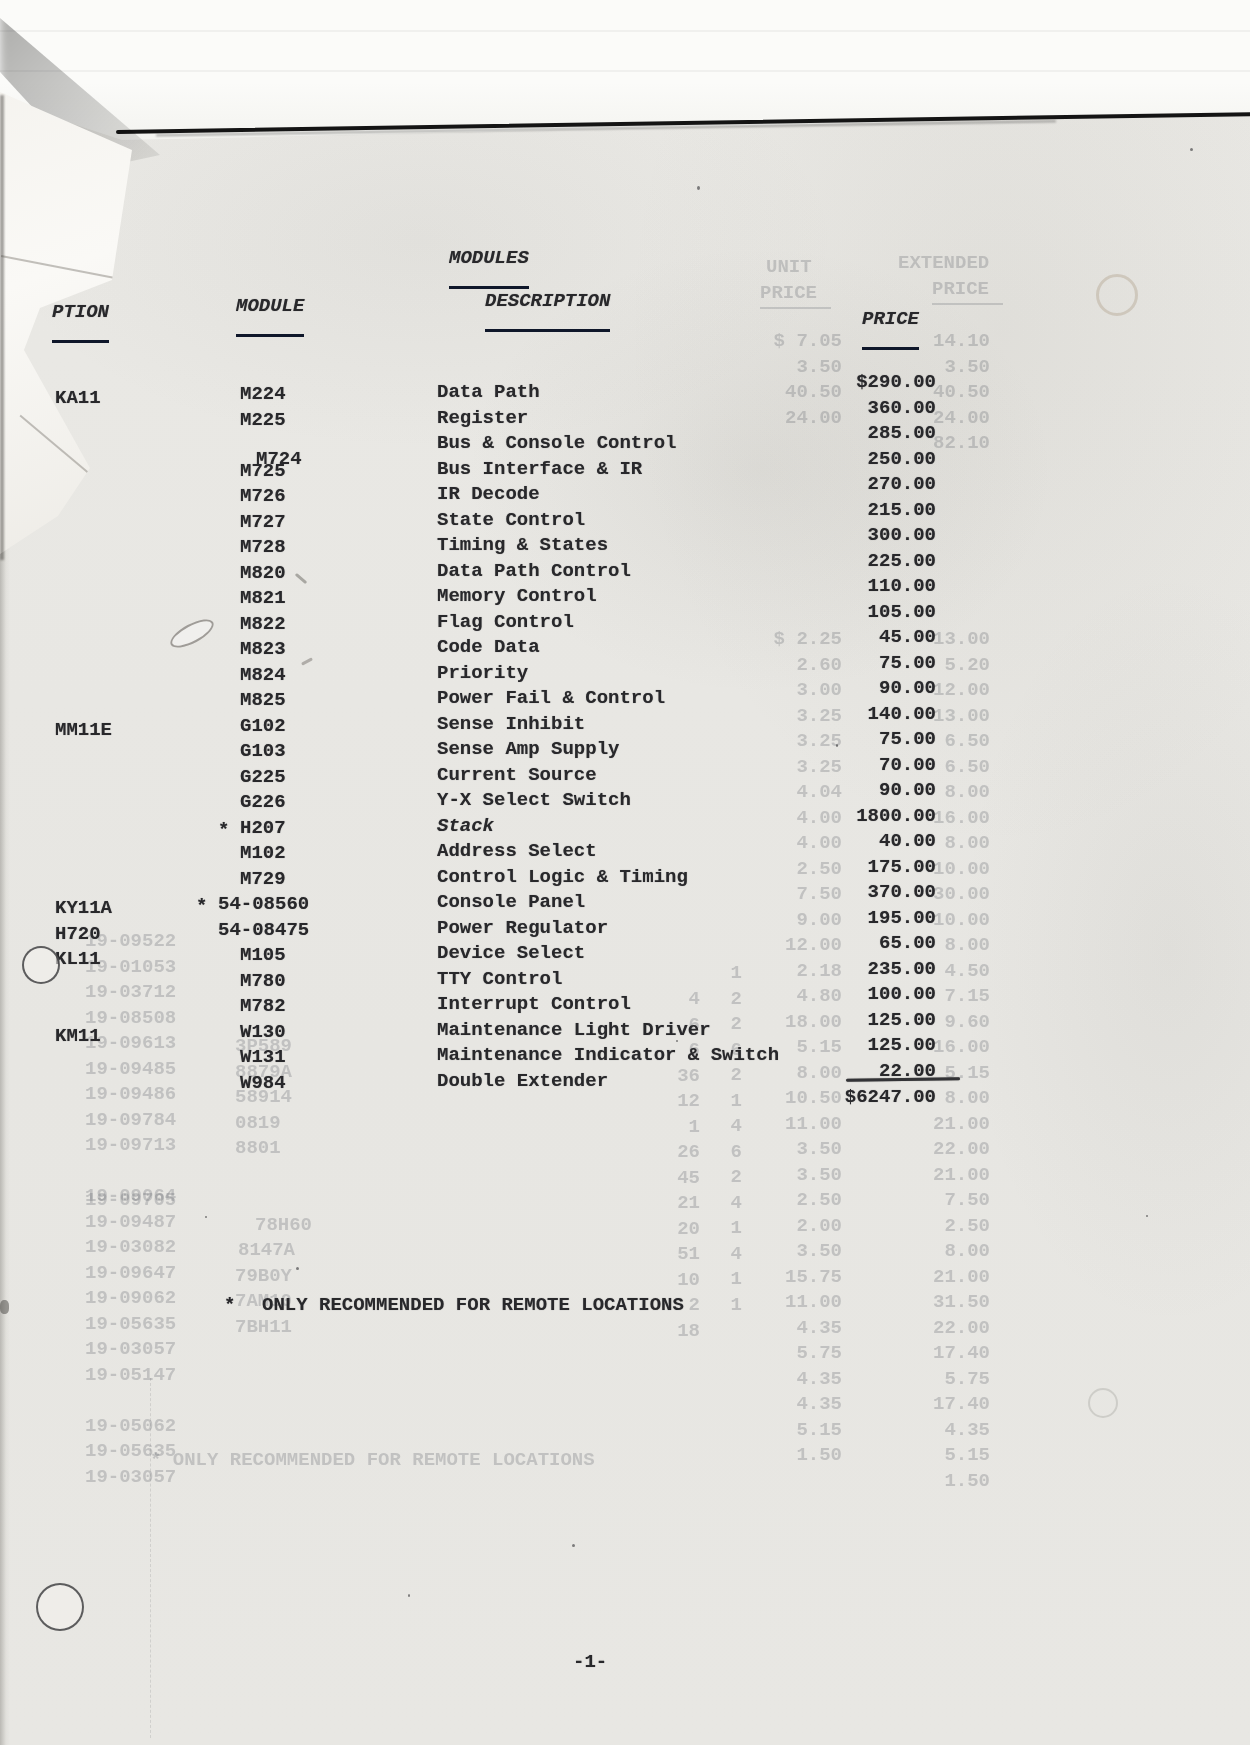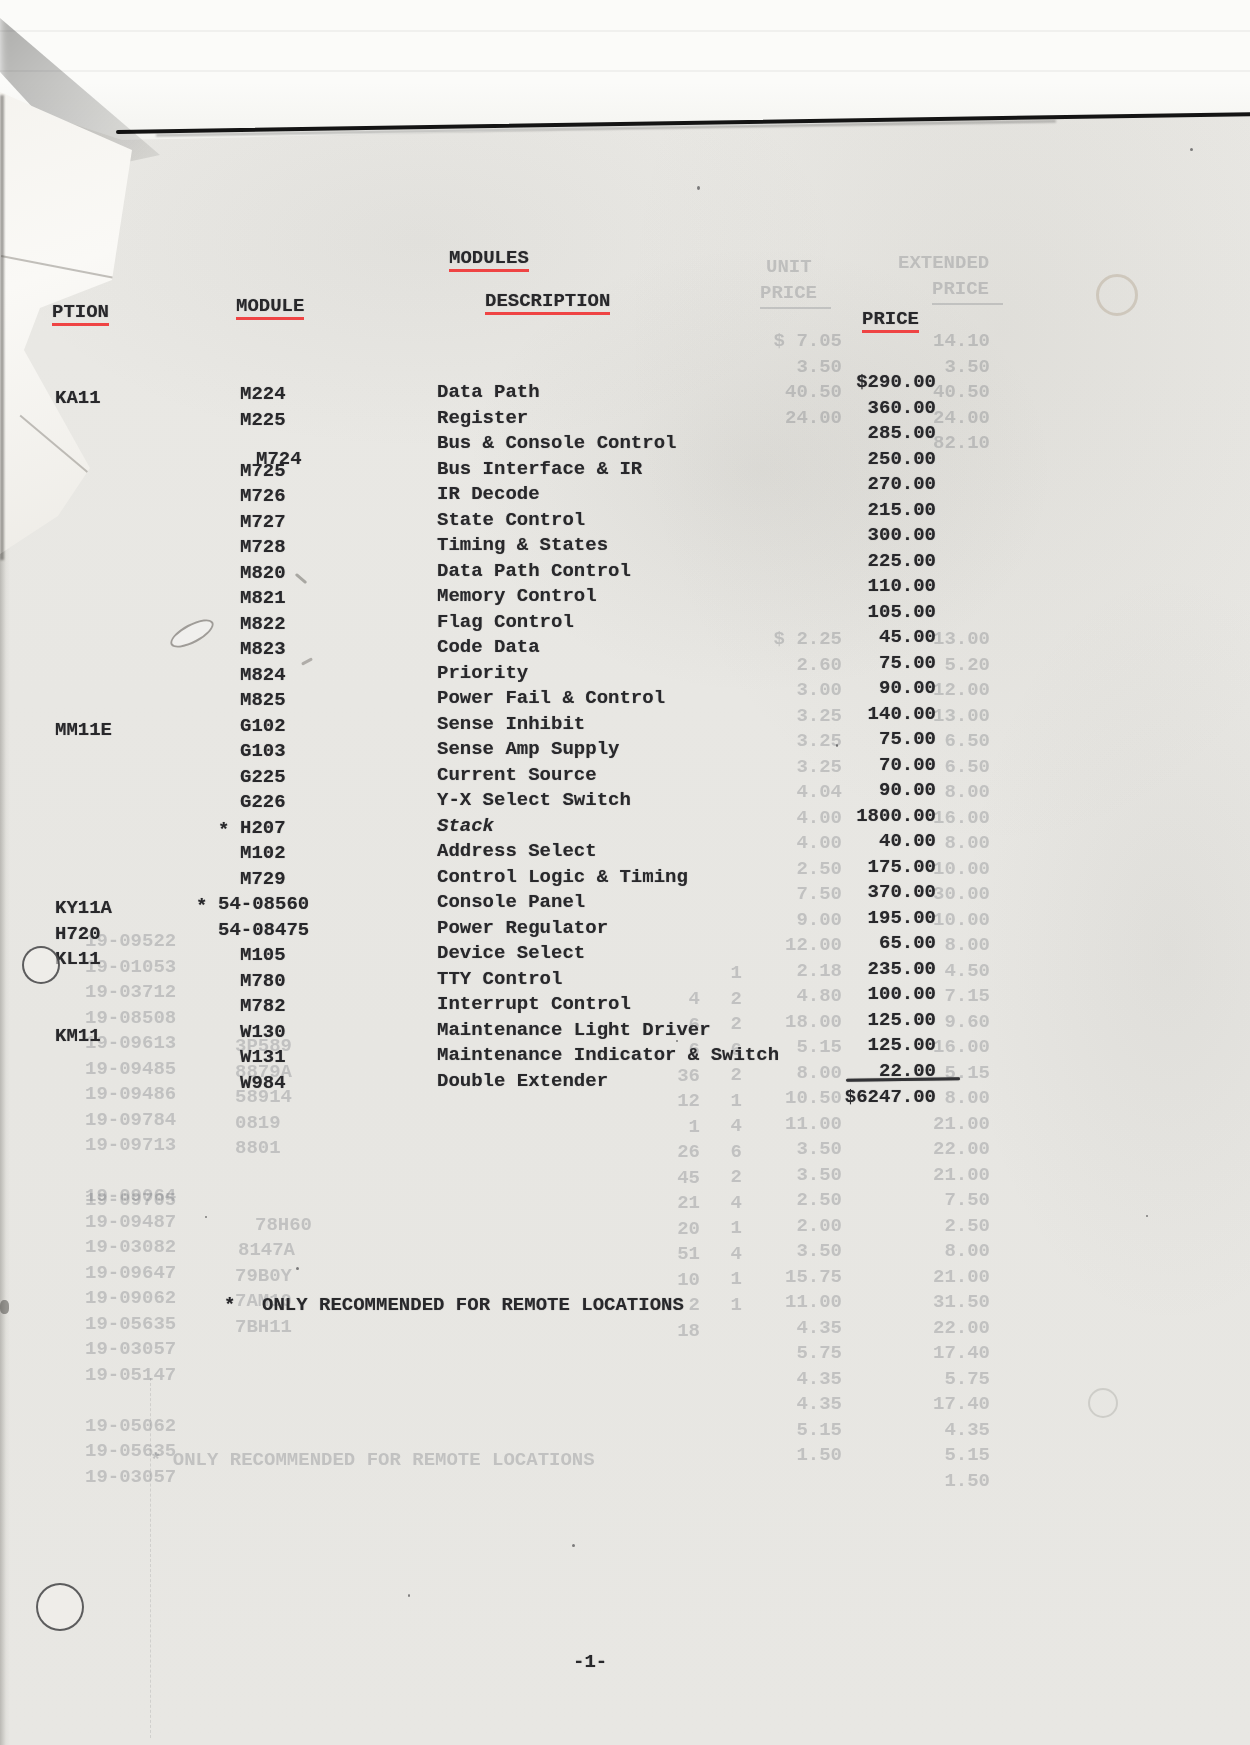--- a/index.html
+++ b/index.html
@@ -9,21 +9,21 @@
   #page{position:absolute;inset:0;
     background:
       radial-gradient(ellipse 420px 320px at 760px 470px, rgba(120,118,110,.10), transparent 70%),
       radial-gradient(ellipse 520px 720px at 1000px 330px, rgba(128,124,112,.09), transparent 72%),
       radial-gradient(ellipse 300px 540px at 1170px 950px, rgba(120,118,112,.07), transparent 70%),
       radial-gradient(ellipse 600px 300px at 420px 240px, rgba(120,118,112,.07), transparent 70%),
       linear-gradient(180deg,#eae9e5,#e7e6e2 60%,#e8e7e3);}
 
   .t{position:absolute;font:700 19px "Liberation Mono","DejaVu Sans Mono",monospace;
      color:#28282b;white-space:pre;text-shadow:0 0 1px rgba(25,25,28,.4);z-index:30;}
-  .u{border-bottom:3px solid #ef4444;padding-bottom:0;}
+  .u{border-bottom:3px solid #0f172a;padding-bottom:17px;font-style:italic;}
   .right{text-align:right;}
   .g{position:absolute;font:700 19px "Liberation Mono","DejaVu Sans Mono",monospace;
      color:rgba(106,108,116,.30);white-space:pre;z-index:10;filter:blur(.4px);}
   .gu{border-bottom:2px solid rgba(106,108,116,.26);padding-bottom:3px;padding-right:14px;}
 
   
   #topsheet{position:absolute;left:0;top:0;width:1250px;height:150px;z-index:50;
     clip-path:polygon(0 0,1250px 0,1250px 114px,122px 140px,0 100px);
     background:linear-gradient(180deg,#fbfbf9 55%,#f2f2ee);}
   .streak{position:absolute;left:0;width:1250px;height:2px;background:rgba(0,0,0,.045);z-index:51;}

